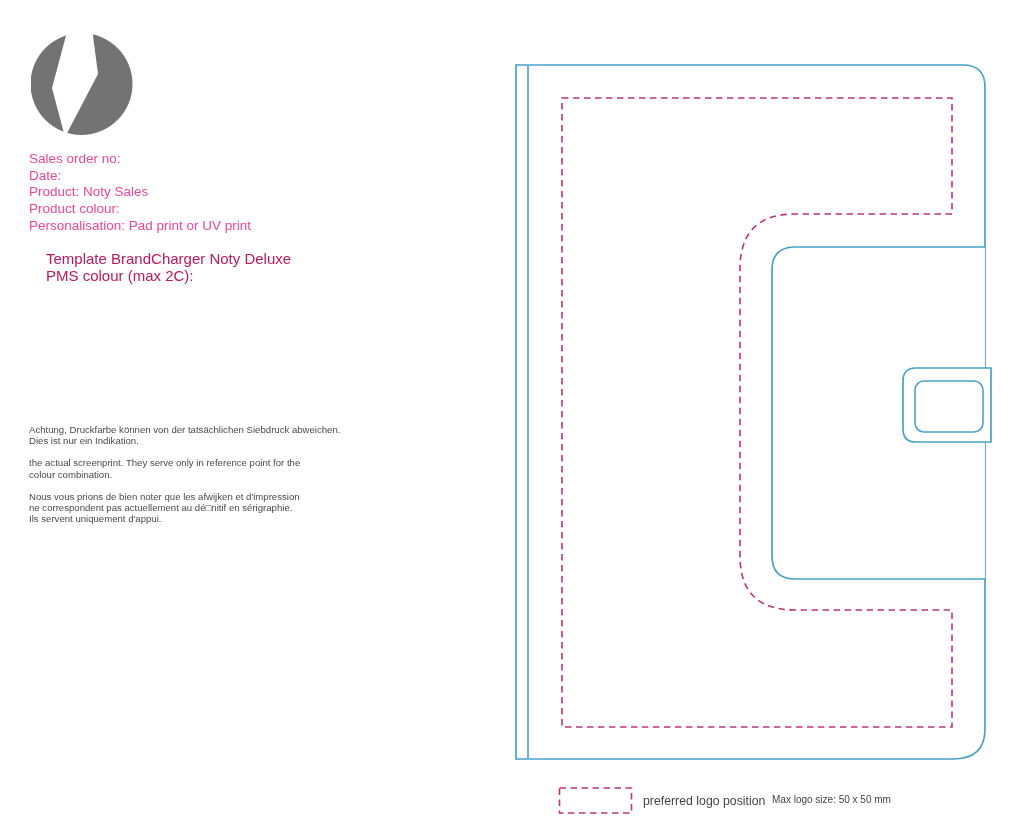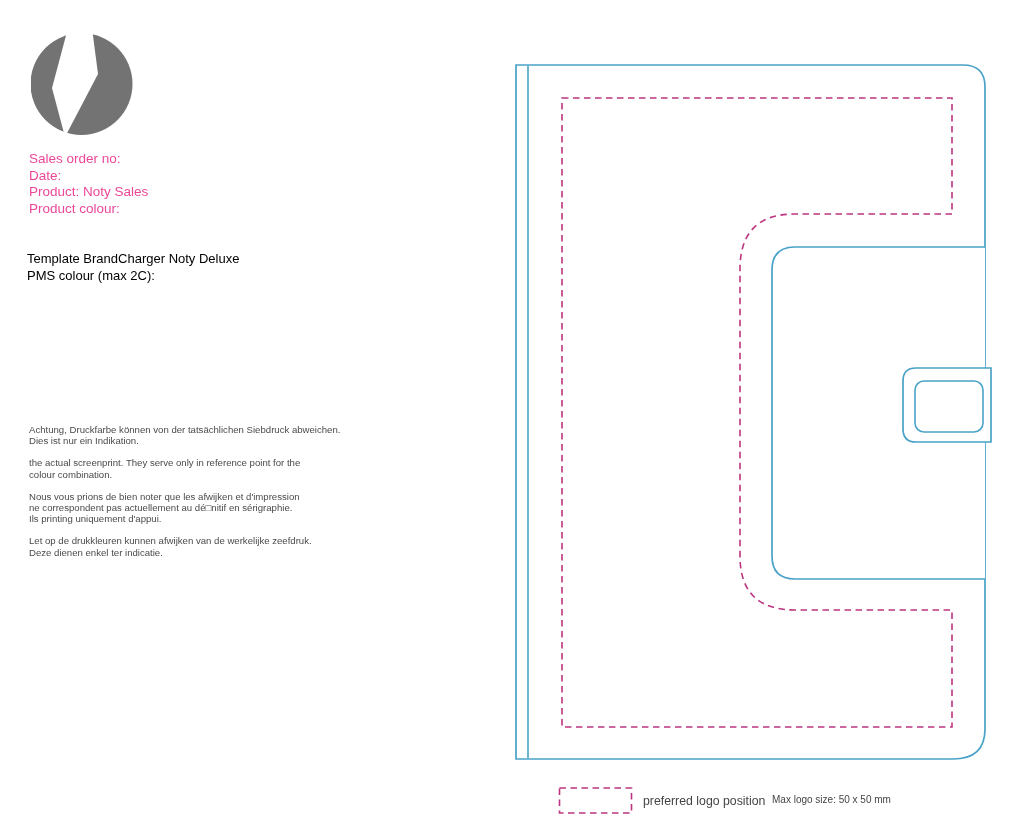--- a/index.html
+++ b/index.html
@@ -5,21 +5,21 @@
   html,body{margin:0;padding:0;background:#ffffff;}
   body{
     width:1024px;height:837px;position:relative;overflow:hidden;
     font-family:"Liberation Sans","DejaVu Sans",sans-serif;
     -webkit-font-smoothing:antialiased;
   }
   .abs{position:absolute;}
   
   #logo{left:31px;top:27px;width:103px;height:114px;}
   #order-block{left:29px;top:151px;color:#ec4899;font-size:13.5px;line-height:16.7px;}
-  #template-block{left:27px;top:251px;color:#000000;font-size:13px;line-height:16.7px;}
+  #template-block{left:46px;top:251px;color:#be185d;font-size:15px;line-height:16.7px;}
   .disclaimers{left:29px;top:381px;color:#4a4a4a;font-size:9.6px;line-height:11.2px;width:340px;margin-top:43px;}
   .disclaimers .para{margin:0 0 11px 0;}
   
   #drawing{left:500px;top:50px;width:510px;height:720px;}
   
   #legend-swatch{left:558px;top:786px;width:76px;height:29px;}
   #legend-label{left:643px;top:794px;color:#454545;font-size:12.3px;text-align:center;}
   #legend-maxsize{left:772px;top:794px;color:#454545;font-size:10px;}
   .line{white-space:pre;}
 </style>
@@ -29,44 +29,41 @@
 <svg id="logo" class="abs" viewBox="0 0 103 114" xmlns="http://www.w3.org/2000/svg">
   <circle cx="50.5" cy="57" r="51" fill="#737373"></circle>
   <polygon points="37,1 61,1 67,47 34,110 21,61" fill="#ffffff"></polygon>
 </svg>
 
 <div id="order-block" class="abs">
   <div class="line">Sales order no:</div>
   <div class="line">Date:</div>
   <div class="line">Product: Noty Sales</div>
   <div class="line">Product colour:</div>
+  <div class="line">Personalisation: Pad print or UV print</div>
 </div>
 
 <div id="template-block" class="abs">
   <div class="line">Template BrandCharger Noty Deluxe</div>
   <div class="line">PMS colour (max 2C):</div>
 </div>
 
 <div class="abs disclaimers">
   <div class="para">
     <div class="line">Achtung, Druckfarbe können von der tatsächlichen Siebdruck abweichen.</div>
     <div class="line">Dies ist nur ein Indikation.</div>
   </div>
   <div class="para">
     <div class="line">the actual screenprint. They serve only in reference point for the</div>
     <div class="line">colour combination.</div>
   </div>
   <div class="para">
     <div class="line">Nous vous prions de bien noter que les afwijken et d'impression</div>
     <div class="line">ne correspondent pas actuellement au dé□nitif en sérigraphie.</div>
-    <div class="line">Ils printing uniquement d'appui.</div>
-  </div>
-  <div class="para">
-    <div class="line">Let op de drukkleuren kunnen afwijken van de werkelijke zeefdruk.</div>
-    <div class="line">Deze dienen enkel ter indicatie.</div>
+    <div class="line">Ils servent uniquement d'appui.</div>
   </div>
 </div>
 
 <svg id="drawing" class="abs" viewBox="500 50 510 720" xmlns="http://www.w3.org/2000/svg">
 
   <path d="M516,65 L963,65 Q985,65 985,87 L985,729 Q985,759 953,759 L516,759 Z" fill="#ffffff" stroke="#4aa2c8" stroke-width="1.7"></path>
 
   <path d="M528,65.8 L528,758.2" fill="none" stroke="#4aa2c8" stroke-width="1.6"></path>
 
   <path d="M562,98 L952,98 L952,214 L795,214 Q740,214 740,269 L740,556 Q740,610 795,610 L952,610 L952,727 L562,727 Z" fill="none" stroke="#bc3480" stroke-width="1.6" stroke-dasharray="6.5 4.5"></path>

